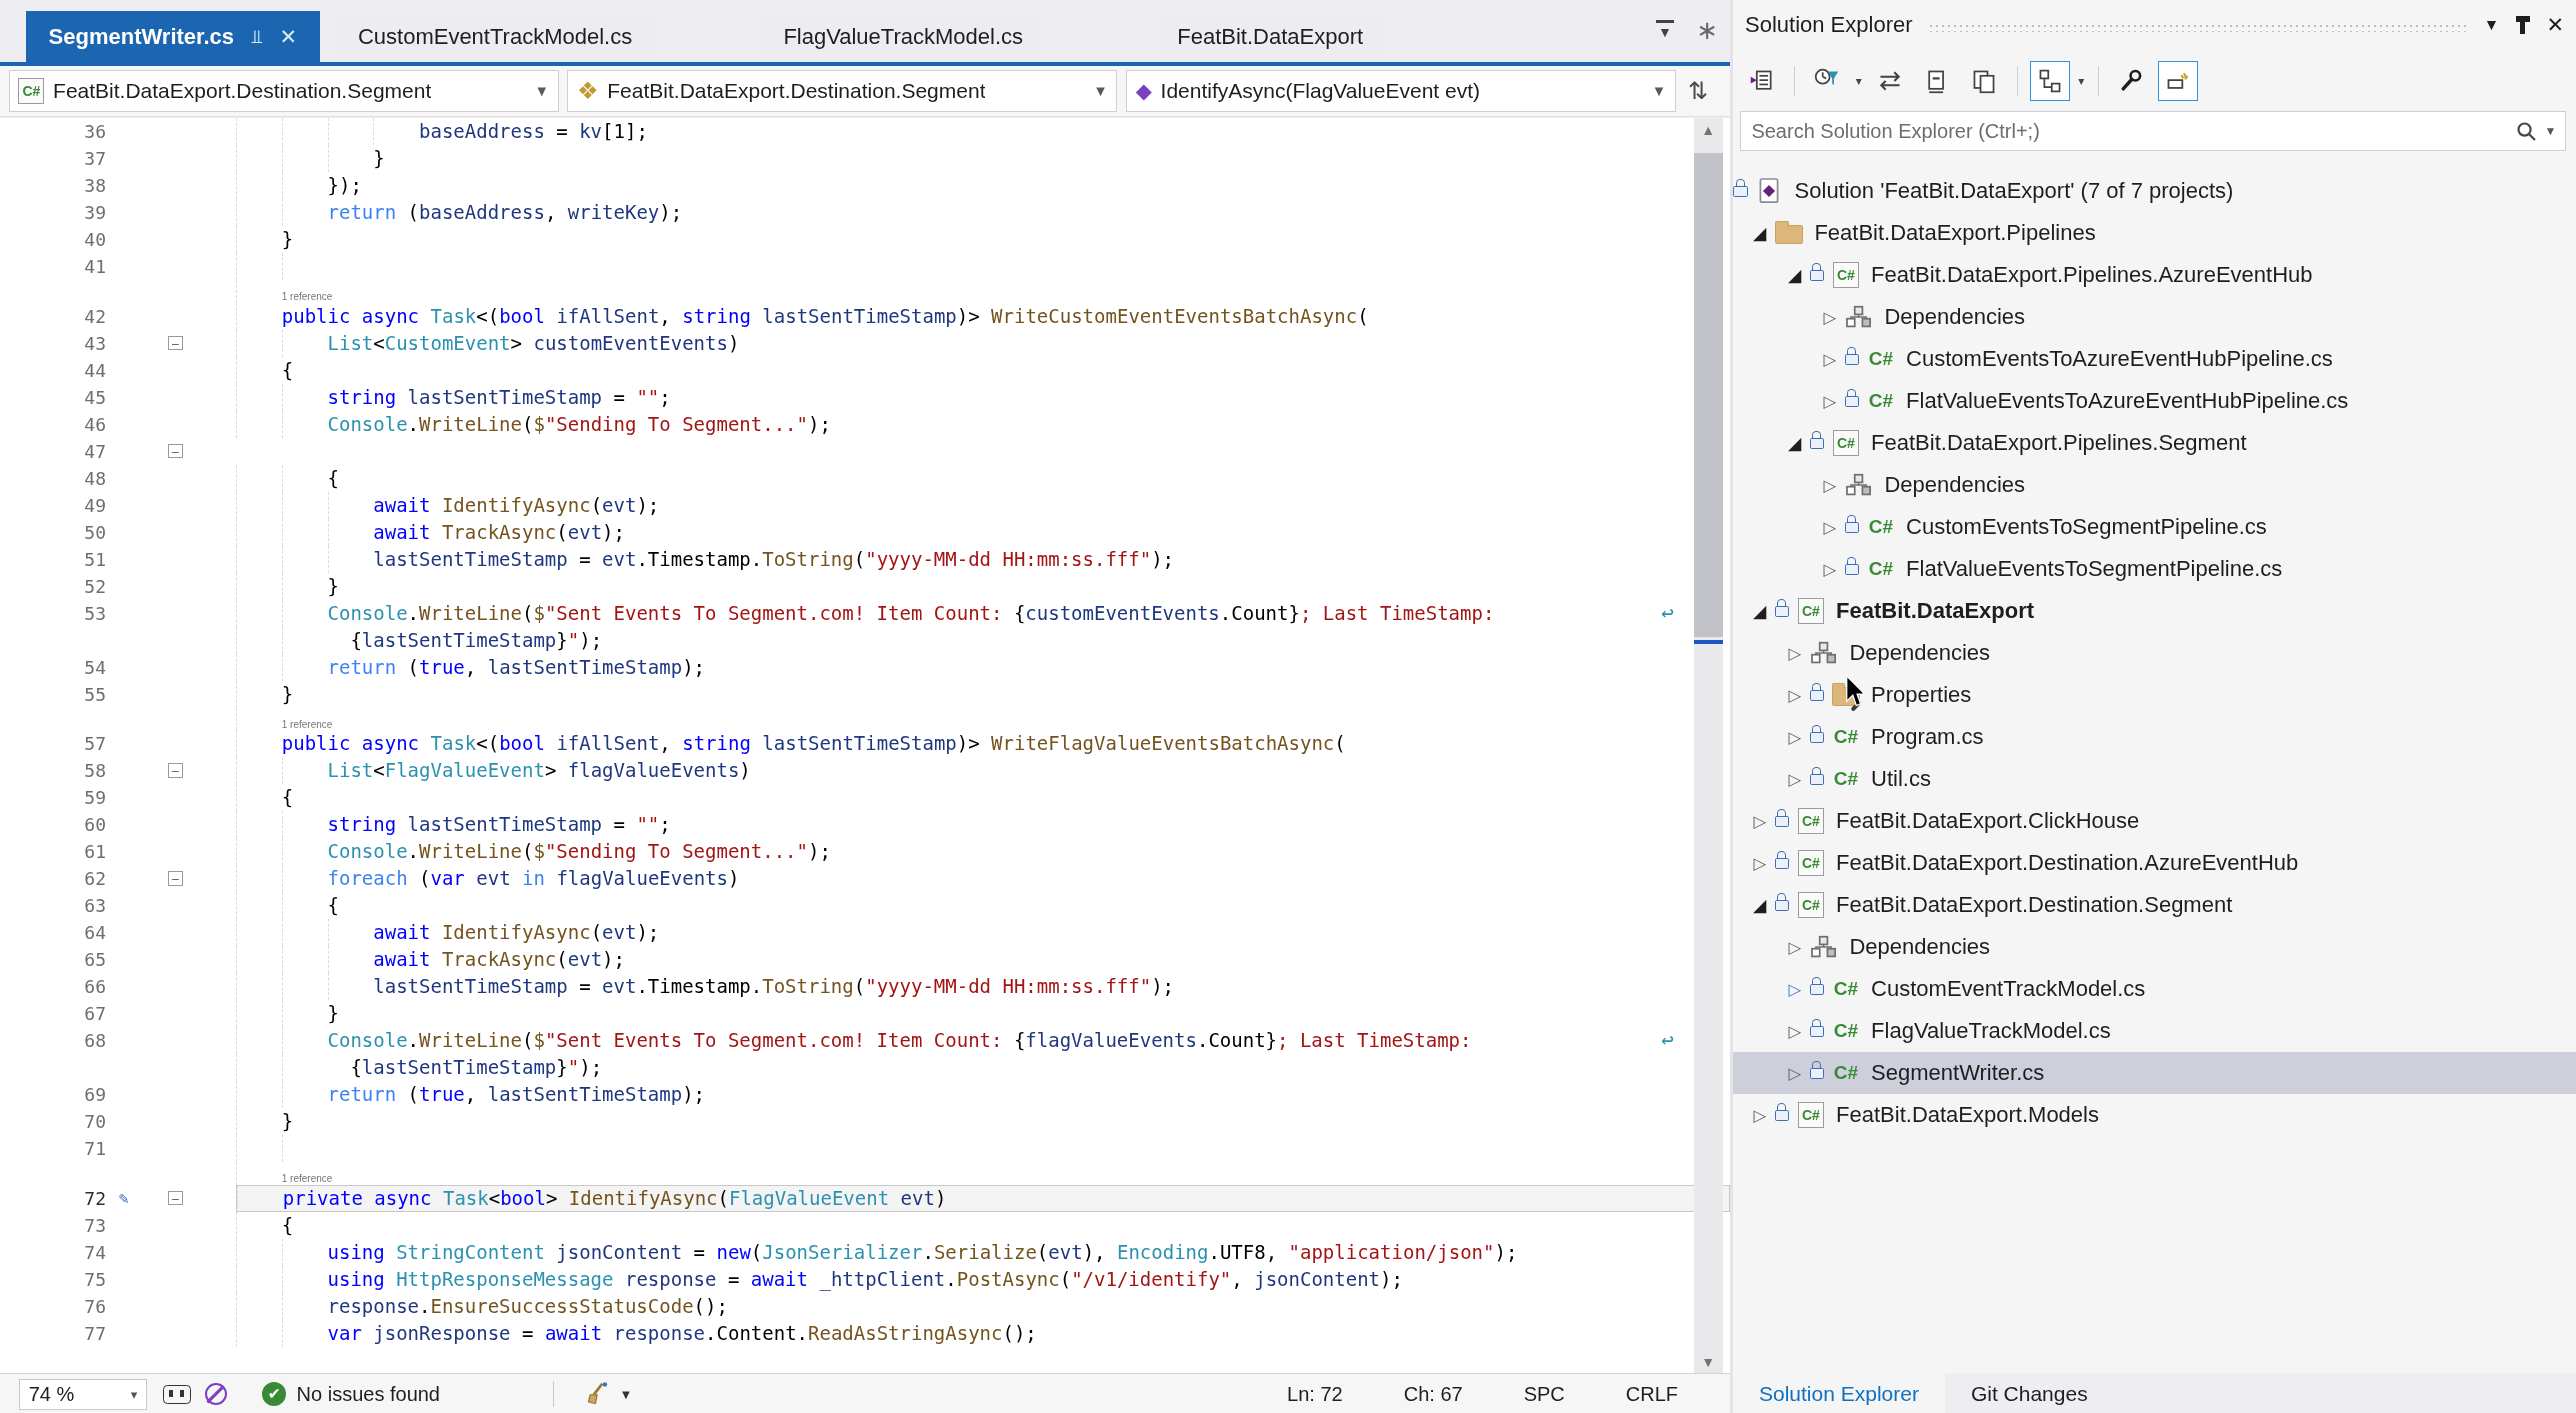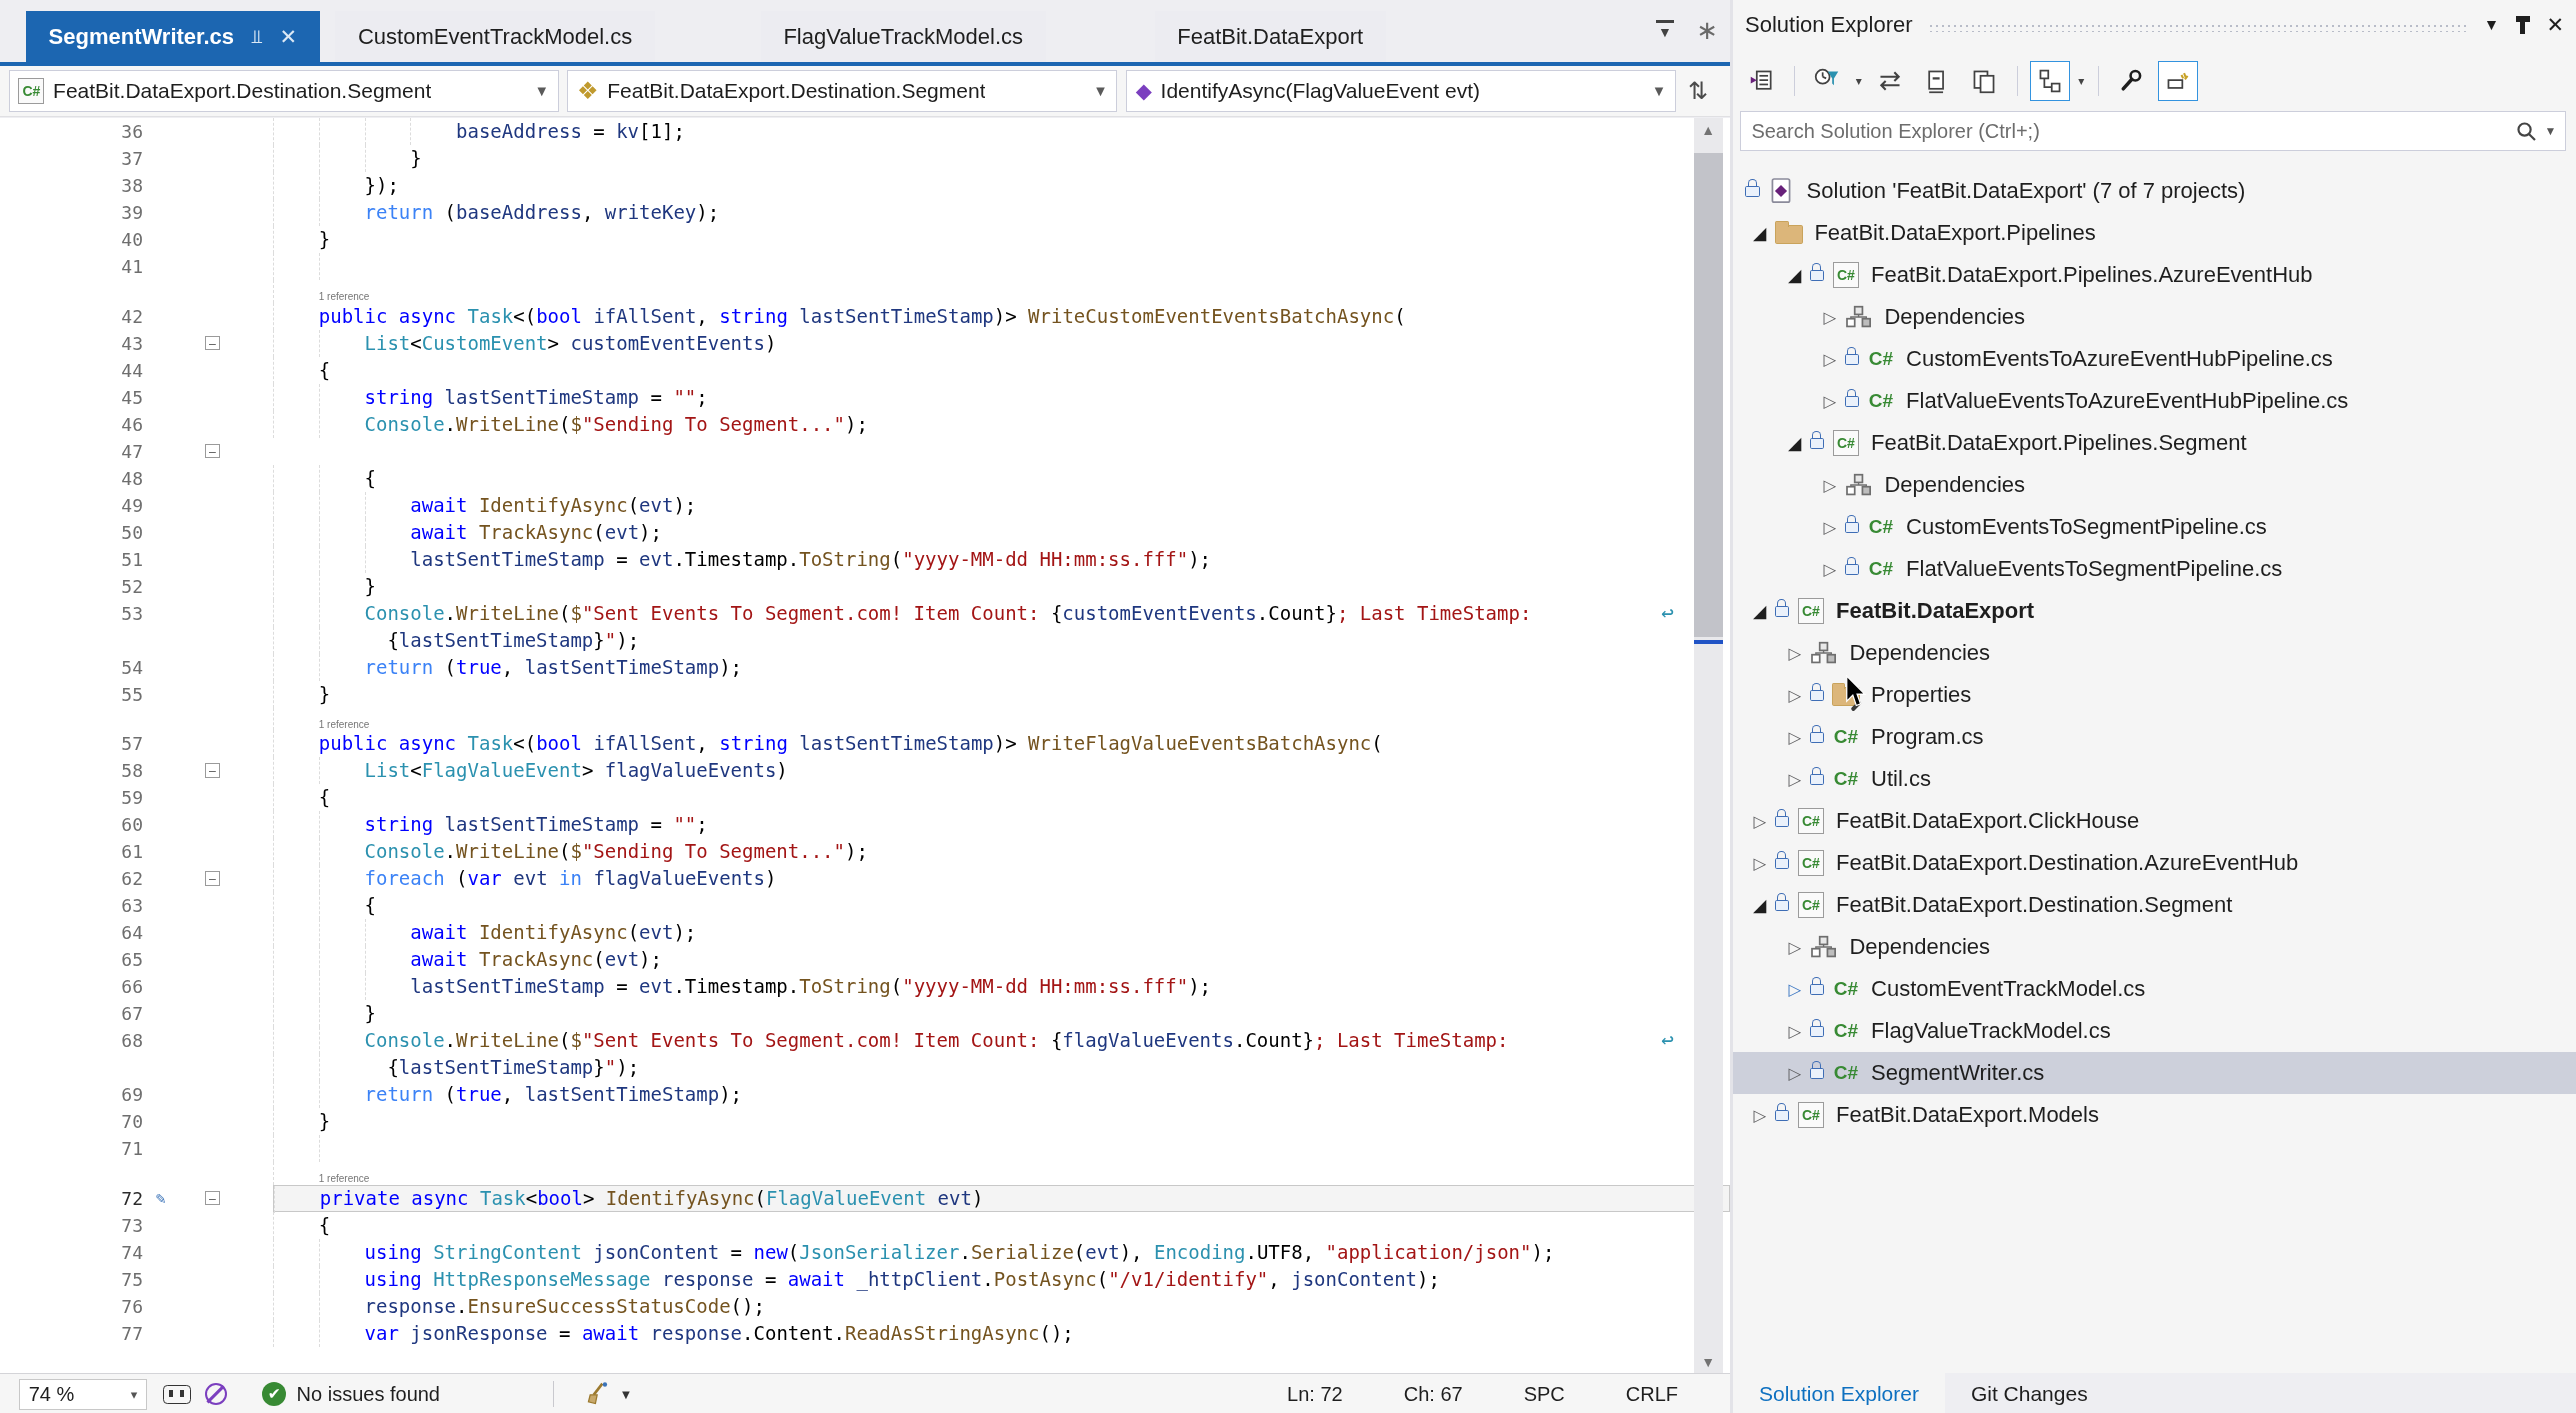--- a/index.html
+++ b/index.html
@@ -28,21 +28,21 @@
   .crumb .ctext { font-size:21px; color:#1E1E1E; white-space:nowrap; overflow:hidden; }
   .crumb .caret { position:absolute; right:8.7px; top:12px; font-size:14.7px; color:#5A5A5A; }
   .crumb-icon { margin-right:8.7px; flex:none; }
   .csbox { display:inline-flex; width:26px; height:26px; border:1.7px solid #9B9B9B; background:#FAFAFA; color:#388A34; font-weight:bold; font-size:14px; align-items:center; justify-content:center; }
   .class-glyph { font-size:24px; color:#C09A2E; }
   .method-glyph { font-size:21px; color:#7B3FBF; }
   .memsort { margin-left:12px; color:#4A4A4A; font-size:24px; }
 
   
   .code-area { position:absolute; left:0; top:118px; width:100%; height:1255px; background:#FFFFFF; overflow:hidden; }
-  .crow { display:flex; height:27px; position:relative;margin-left:37px; }
+  .crow { display:flex; height:27px; position:relative; }
   .crow.lens-row { height:22.6px; }
   .lnum { width:130px; flex:none; text-align:right; padding-right:24px; font-family:"DejaVu Sans Mono", monospace; font-size:18px; line-height:27px; color:#6E6E6E; position:relative; }
   .crow.caret-row .lnum { color:#2b2b2b; }
   .pencil { position:absolute; right:1.7px; top:0; font-size:16.5px; color:#3B73B8; }
   .fold { width:106px; flex:none; position:relative; }
   .foldbox { position:absolute; left:38px; top:6px; width:14.7px; height:14.7px; border:0.9px solid #9A9A9A; background:#fff; font:11.3px/13px "DejaVu Sans Mono", monospace; text-align:center; color:#333; }
   .codeline { flex:1; white-space:pre; font-family:"DejaVu Sans Mono", monospace; font-size:19px; line-height:27px; color:#000; position:relative; }
   .crow.caret-row .codeline { background:#F4F4F4; border:0.9px solid #C8C8C8; line-height:25px; }
   .g { display:inline-block; width:4ch; height:27px; vertical-align:top; border-left:0.9px dashed #DCDCDC; }
   .lens-row .g { height:22.6px; }
@@ -522,21 +522,21 @@
       <span class="search-icons">
         <svg width="22.6" height="22.6" viewBox="0 0 26 26">
           <circle cx="11" cy="11" r="7" fill="none" stroke="#444" stroke-width="2.5"></circle>
           <line x1="16" y1="16" x2="23" y2="23" stroke="#444" stroke-width="2.5"></line>
         </svg>
         <span class="search-caret">▼</span>
       </span>
     </div>
 
     <div class="tree" id="seTree">
-        <div class="trow" style="padding-left: 12px;">
+        <div class="trow" style="">
           <span style="width: 0px;"></span>
           <span class="ilock"></span>
           <span class="ticon">
             <svg width="24" height="28" viewBox="0 0 28 32">
               <rect x="4" y="2" width="20" height="27" rx="2" fill="#fff" stroke="#8a8a9a" stroke-width="2"></rect>
               <rect x="9" y="11" width="10" height="10" fill="#68217A" transform="rotate(45 14 16)"></rect>
             </svg>
           </span>
           <span class="tlabel">Solution 'FeatBit.DataExport' (7 of 7 projects)</span>
         </div>

